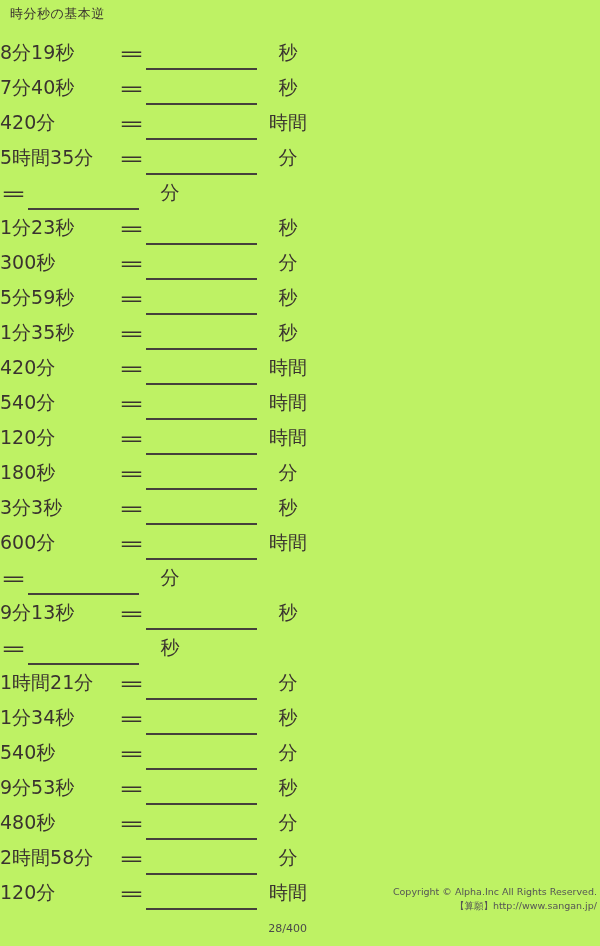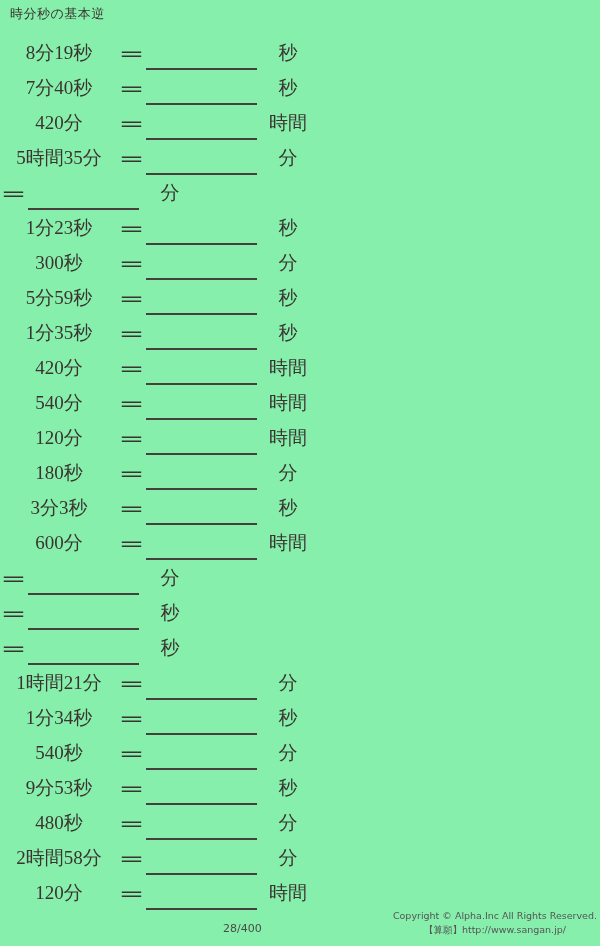--- a/index.html
+++ b/index.html
@@ -1,20 +1,20 @@
 <!DOCTYPE html>
 <html style="--ink: #3a332f; --line: #46403c; --footer: #555555;"><head>
 <meta charset="utf-8">
 <style>
   html, body { margin: 0; padding: 0; background: #ffffff; }
   .sheet {
     position: relative;
     width: 600px;
     height: 946px;
-    background: #86efac;
+    background: #bef264;
     font-family: "DejaVu Sans", "Liberation Sans", sans-serif;
     color: var(--ink, #3a332f);
     overflow: hidden;
   }
   .title {
     position: absolute;
     left: 10px;
     top: 5px;
     font-size: 13px;
     letter-spacing: 0.5px;
@@ -28,23 +28,22 @@
   }
   .row {
     display: flex;
     height: 35px;
     align-items: center;
     font-size: 19px;
   }
   .cell { display: block; }
   .q {
     width: 118px;
-    text-align: center;
+    text-align: left;
     white-space: nowrap;
-    font-family: Liberation Serif, serif;
   }
   .eq {
     width: 27px;
     text-align: center;
     font-size: 20px;
     transform: scaleX(1.55);
     transform-origin: center;
   }
   .blank {
     width: 111px;
@@ -59,29 +58,29 @@
   .unit {
     width: 62px;
     text-align: center;
     white-space: nowrap;
   }
   .pagenum {
     position: absolute;
     left: 223px;
     top: 922px;
     width: 84px;
-    text-align: left;
+    text-align: right;
     font-size: 11px;
     color: #4a4a4a;
   }
   .credits {
     position: absolute;
     right: 3px;
-    top: 909px;
-    text-align: center;
+    top: 885px;
+    text-align: right;
     font-size: 9.5px;
     line-height: 13.5px;
     color: var(--footer, #555555);
   }
 </style>
 </head>
 <body>
 
 <div class="sheet">
   <div class="title">時分秒の基本逆</div>
@@ -191,20 +190,21 @@
     <span class="cell unit">時間</span>
   </div>
 
   <div class="row">
     <span class="cell eq">=</span>
     <span class="cell blank"></span>
     <span class="cell unit">分</span>
   </div>
 
   <div class="row">
+    <span class="cell q">9分13秒</span>
     <span class="cell eq">=</span>
     <span class="cell blank"></span>
     <span class="cell unit">秒</span>
   </div>
 
   <div class="row">
     <span class="cell eq">=</span>
     <span class="cell blank"></span>
     <span class="cell unit">秒</span>
   </div>

